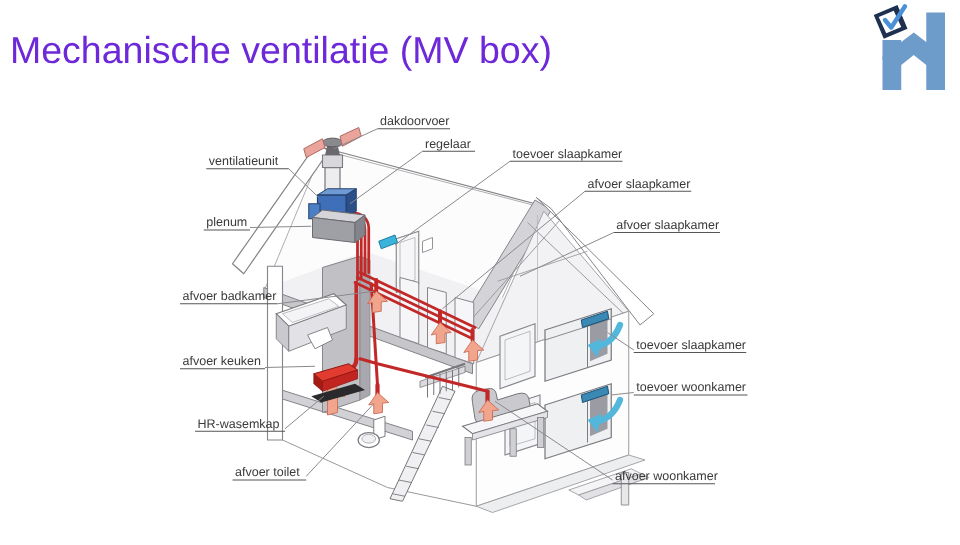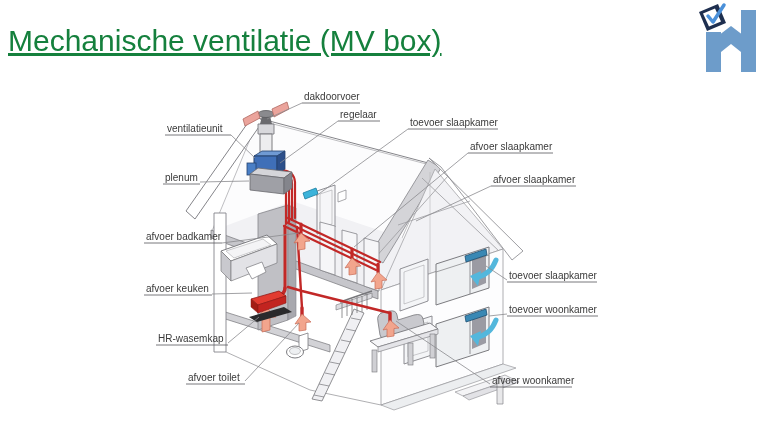--- a/index.html
+++ b/index.html
@@ -2,21 +2,21 @@
 <html><head>
 <meta charset="utf-8">
 <style>
   html,body{margin:0;padding:0;}
   body{
     width:768px;height:436px;background:#ffffff;position:relative;overflow:hidden;
     font-family:"Liberation Sans", sans-serif;
   }
   #title{
     position:absolute;left:8px;top:24px;font-size:30px;line-height:1.15;
-    color:#15803d;letter-spacing:0px;white-space:nowrap;text-decoration:underline;
+    color:#6d28d9;letter-spacing:0px;white-space:nowrap;
   }
   #logo{position:absolute;left:0;top:0;}
   #diagram{position:absolute;left:0;top:0;}
   .lbl{font-size:10px;fill:#3a3a3a;}
 </style>
 </head>
 <body>
 
 <div id="title">Mechanische ventilatie (MV box)</div>
 

